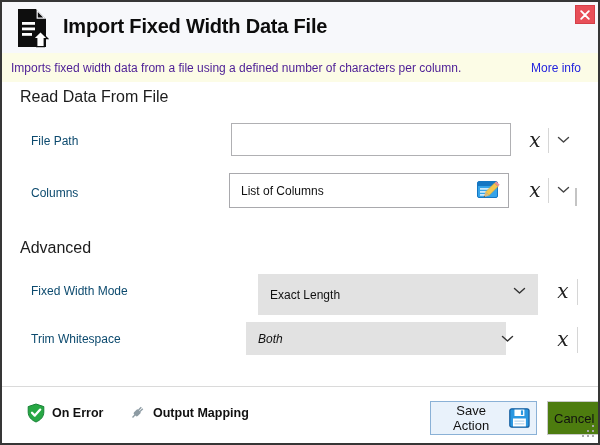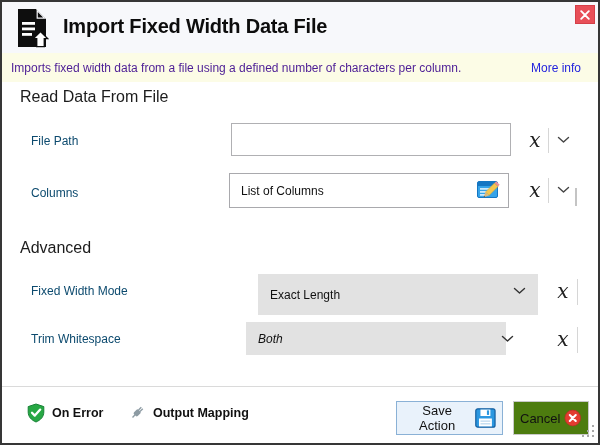--- a/index.html
+++ b/index.html
@@ -26,21 +26,21 @@
   .dd-chevron{position:absolute;}
   .expr-btn{position:absolute;width:24px;height:28px;display:flex;align-items:center;justify-content:center;background:transparent;border:none;padding:0;cursor:pointer;font-family:"DejaVu Serif",serif;font-style:italic;font-size:20px;color:#222;line-height:1;}
   .vdivider{position:absolute;width:1px;background:#d6d6d6;}
   .chev-btn{position:absolute;width:22px;height:28px;background:transparent;border:none;padding:0;display:flex;align-items:center;justify-content:center;cursor:pointer;}
   .grid-btn{position:absolute;width:26px;height:23px;background:transparent;border:none;padding:0;display:flex;align-items:center;justify-content:center;cursor:pointer;}
   .edge-sliver{position:absolute;left:573px;top:186px;width:2px;height:18px;background:#c4c4c4;}
   
   .footer-sep{position:absolute;left:0;top:384px;width:596px;height:1px;background:#dadada;}
   .footer-group{position:absolute;display:flex;align-items:center;gap:6px;background:transparent;border:none;padding:0;cursor:pointer;}
   .footer-group span{font-size:12.5px;font-weight:bold;color:#111;white-space:nowrap;}
-  .btn{position:absolute;box-sizing:border-box;display:flex;align-items:center;justify-content:center;gap:4px;font-family:"Liberation Sans",sans-serif;font-size:13px;color:#111;cursor:pointer;}
+  .btn{position:absolute;box-sizing:border-box;display:flex;align-items:center;justify-content:center;gap:4px;font-family:"Liberation Sans",sans-serif;font-size:13px;color:#111;cursor:pointer;margin-left:34px;}
   .btn-save{left:394px;top:399px;width:107px;height:34px;background:#e9f2fb;border:1px solid #8ab1d6;}
   .btn-cancel{left:511px;top:399px;width:76px;height:34px;background:#4d7c0f;border:1px solid #c9c9c9;}
   .resize-grip{position:absolute;left:580px;top:423px;width:14px;height:14px;cursor:nwse-resize;}
   .resize-grip i{position:absolute;width:2px;height:2px;background:#a8a8a8;}
 </style>
 </head>
 <body>
 
 <div class="window">
 

